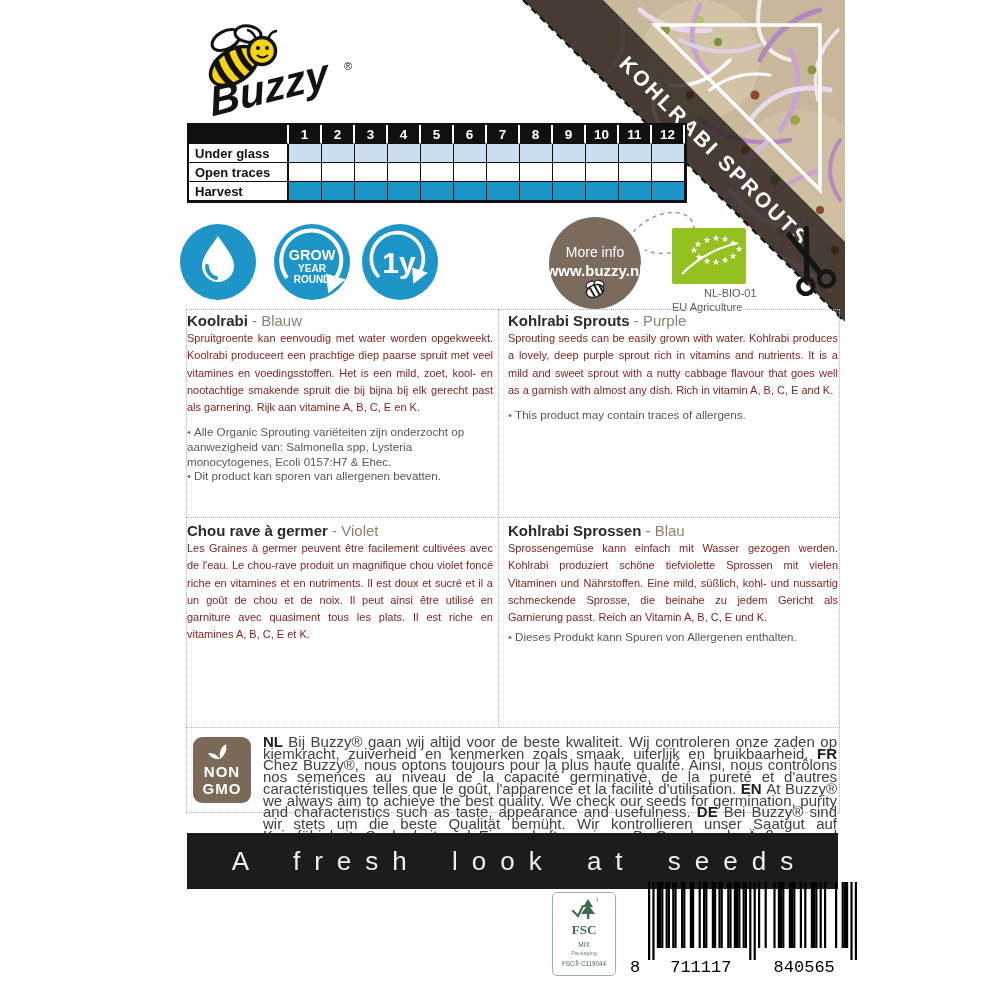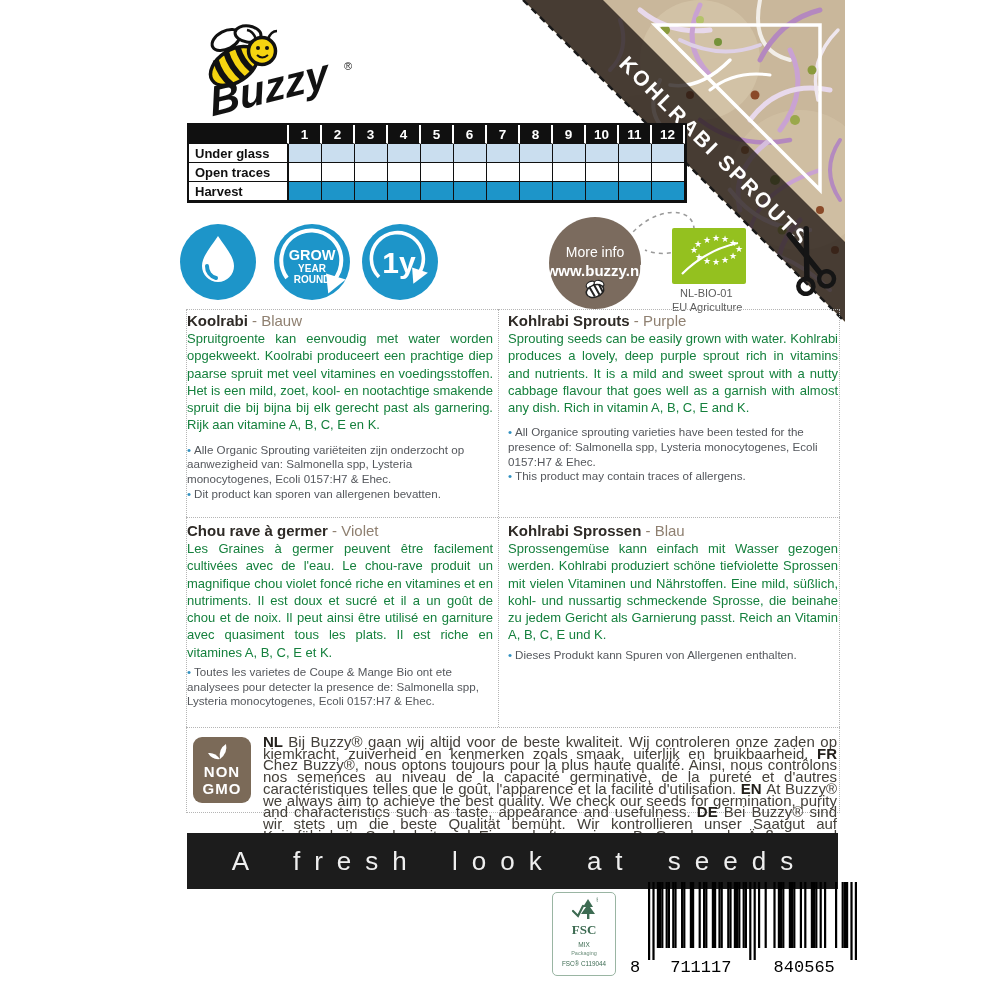--- a/index.html
+++ b/index.html
@@ -26,28 +26,28 @@
   .hdiv1 { left:186px; top:517px; width:654px; height:0; border-top:1px dotted #b5b5b5; }
   .hdiv2 { left:186px; top:727px; width:654px; height:0; border-top:1px dotted #b5b5b5; }
 
   .section { line-height:17.3px; }
   .sec-nl { left:187px; top:312px; width:306px; }
   .sec-en { left:508px; top:312px; width:330px; }
   .sec-fr { left:187px; top:522px; width:306px; }
   .sec-de { left:508px; top:522px; width:330px; }
   .sec-title { font-size:15px; font-weight:bold; color:#2e2a26; line-height:18px; }
   .sec-sub { font-weight:normal; color:#8f8071; }
-  .sec-body { font-size:13px; color:#15803d; text-align:justify; }
+  .sec-body { font-size:11px; color:#7f1d1d; text-align:justify; }
   .bullets { margin-top:9px; font-size:11.6px; line-height:14.6px; color:#54575c; }
   .sec-fr .bullets, .sec-de .bullets { margin-top:4px; }
   .bline .bdot { color:#2f90c0; margin-right:3px; }
 
   
   .bio-code, .bio-region { font-size:11px; color:#5c5c5c; }
-  .bio-code { left:680px; top:287px; }
+  .bio-code { left:704px; top:287px; }
   .bio-region { left:672px; top:301px; }
 
   
   .nongmo { left:193px; top:737px; width:58px; height:66px; }
   .qtext { left:263px; top:736px; width:574px; font-size:15px; line-height:11.7px;
            color:#44403a; text-align:justify; }
   .qtext b { color:#23201c; }
 
   
   .addr { left:187px; top:816px; width:651px; display:flex; align-items:baseline;
@@ -283,29 +283,27 @@
     <div class="sec-body">Spruitgroente kan eenvoudig met water worden opgekweekt. Koolrabi produceert een prachtige diep paarse spruit met veel vitamines en voedingsstoffen. Het is een mild, zoet, kool- en nootachtige smakende spruit die bij bijna bij elk gerecht past als garnering. Rijk aan vitamine A, B, C, E en K.</div>
     <div class="bullets">
         <div class="bline"><span class="bdot">•</span><span>Alle Organic Sprouting variëteiten zijn onderzocht op aanwezigheid van: Salmonella spp, Lysteria monocytogenes, Ecoli 0157:H7 &amp; Ehec.</span></div>
         <div class="bline"><span class="bdot">•</span><span>Dit product kan sporen van allergenen bevatten.</span></div>
       </div>
   </div>
   <div class="abs section sec-en">
     <div class="sec-title"><span>Kohlrabi Sprouts</span> <span class="sec-sub">- Purple</span></div>
     <div class="sec-body">Sprouting seeds can be easily grown with water. Kohlrabi produces a lovely, deep purple sprout rich in vitamins and nutrients. It is a mild and sweet sprout with a nutty cabbage flavour that goes well as a garnish with almost any dish. Rich in vitamin A, B, C, E and K.</div>
     <div class="bullets">
-        <div class="bline"><span class="bdot">•</span><span>All Organice sprouting varieties have been tested for the presence of: Salmonella spp, Lysteria monocytogenes, Ecoli 0157:H7 &amp; Ehec.</span></div>
         <div class="bline"><span class="bdot">•</span><span>This product may contain traces of allergens.</span></div>
       </div>
   </div>
   <div class="abs section sec-fr">
     <div class="sec-title"><span>Chou rave à germer</span> <span class="sec-sub">- Violet</span></div>
     <div class="sec-body">Les Graines à germer peuvent être facilement cultivées avec de l'eau. Le chou-rave produit un magnifique chou violet foncé riche en vitamines et en nutriments. Il est doux et sucré et il a un goût de chou et de noix. Il peut ainsi être utilisé en garniture avec quasiment tous les plats. Il est riche en vitamines A, B, C, E et K.</div>
     <div class="bullets">
-        <div class="bline"><span class="bdot">•</span><span>Toutes les varietes de Coupe &amp; Mange Bio ont ete analysees pour detecter la presence de: Salmonella spp, Lysteria monocytogenes, Ecoli 0157:H7 &amp; Ehec.</span></div>
       </div>
   </div>
   <div class="abs section sec-de">
     <div class="sec-title"><span>Kohlrabi Sprossen</span> <span class="sec-sub">- Blau</span></div>
     <div class="sec-body">Sprossengemüse kann einfach mit Wasser gezogen werden. Kohlrabi produziert schöne tiefviolette Sprossen mit vielen Vitaminen und Nährstoffen. Eine mild, süßlich, kohl- und nussartig schmeckende Sprosse, die beinahe zu jedem Gericht als Garnierung passt. Reich an Vitamin A, B, C, E und K.</div>
     <div class="bullets">
         <div class="bline"><span class="bdot">•</span><span>Dieses Produkt kann Spuren von Allergenen enthalten.</span></div>
       </div>
   </div>
 

